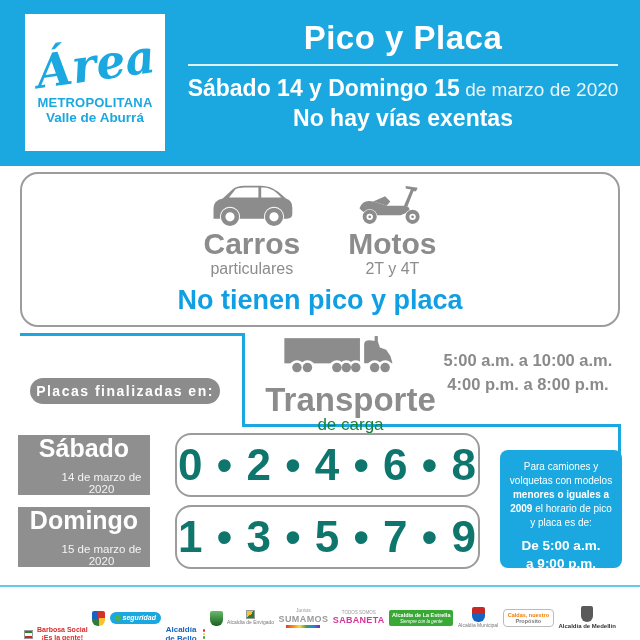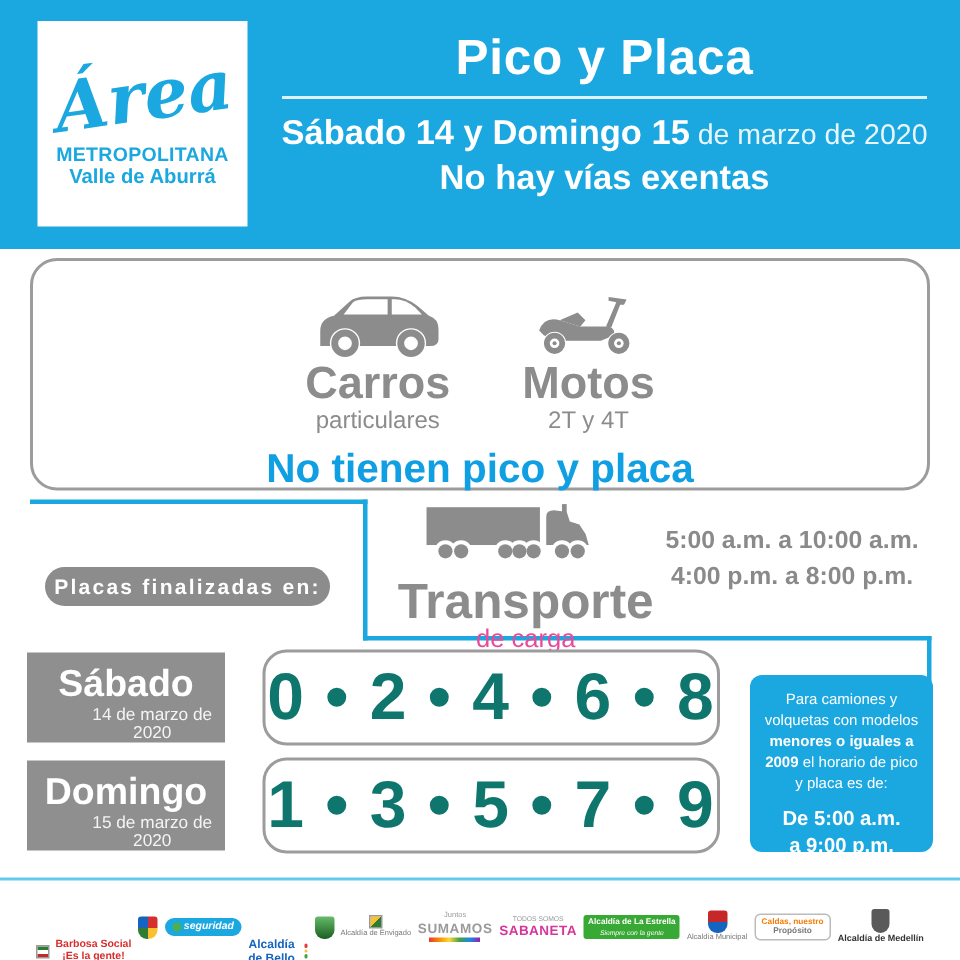--- a/index.html
+++ b/index.html
@@ -18,46 +18,46 @@
   .header-right { position:absolute; left:166px; right:0; top:0; height:166px; text-align:center; color:#fff; }
   .title { margin-top:19px; font-size:33px; font-weight:bold; letter-spacing:.5px; }
   .hdr-divider { margin:7px auto 0 auto; width:430px; height:2px; background:rgba(255,255,255,.85); }
   .sub1 { margin-top:9px; font-size:23px; font-weight:bold; }
   .sub1 .light { font-size:19px; font-weight:normal; color:rgba(255,255,255,.9); }
   .sub2 { margin-top:3px; font-size:23px; font-weight:bold; }
 
   
   .exempt { position:absolute; left:20px; top:172px; width:600px; height:155px; background:#fff;
             border:2px solid #9C9C9C; border-radius:18px; }
-  .exempt-cols { display:flex; justify-content:center; gap:48px; padding-top:17px; }
+  .exempt-cols { display:flex; justify-content:center; gap:48px; padding-top:5px; }
   .veh-col { text-align:center; }
   .veh-icon { height:48px; display:flex; align-items:flex-end; justify-content:center; }
   .veh-label { font-size:30px; font-weight:bold; color:#8C8C8C; line-height:1.1; }
   .veh-sub { font-size:16px; color:#8C8C8C; line-height:1.1; }
   .exempt-msg { text-align:center; font-size:27px; font-weight:bold; color:#119FE3; margin-top:7px; }
 
   
   .cline { position:absolute; background:#1BA7DF; }
   .cline-top    { left:20px;  top:333px; width:225px; height:3px; }
   .cline-vert   { left:242px; top:333px; width:3px;  height:94px; }
   .cline-bottom { left:242px; top:424px; width:379px; height:3px; }
   .cline-drop   { left:618px; top:424px; width:3px;  height:30px; }
 
   .badge { position:absolute; left:30px; top:378px; width:190px; height:26px; background:#8C8C8C;
            border-radius:13px; color:#fff; font-size:14px; font-weight:bold; letter-spacing:1.5px;
            display:flex; align-items:center; justify-content:center; }
   .cargo-center { position:absolute; left:258px; top:335px; width:185px; text-align:center; }
   .cargo-title { font-size:33px; font-weight:bold; color:#8C8C8C; line-height:1; margin-top:2px; }
-  .cargo-sub { font-size:17px; color:#ec4899; line-height:1.1; }
+  .cargo-sub { font-size:17px; color:#15803d; line-height:1.1; }
   .cargo-times { position:absolute; left:430px; top:349px; width:196px; text-align:center;
                  color:#8a8a8a; font-weight:bold; font-size:16.5px; line-height:1.45; }
 
   
   .day-box { position:absolute; left:18px; width:132px; height:60px; background:#8F8F8F; color:#fff;
-             text-align:center; display:flex; flex-direction:column; justify-content:flex-end; }
+             text-align:center; display:flex; flex-direction:column; justify-content:space-between; }
   .day-box.sab { top:435px; } .day-box.dom { top:507px; }
   .day-name { font-size:25px; font-weight:bold; line-height:1.1; }
   .day-date { font-size:11.5px; color:rgba(255,255,255,.9); margin-top:1px;padding-left:35px; }
   .plate-box { position:absolute; left:175px; width:305px; height:64px; background:#fff;
                border:2.5px solid #9C9C9C; border-radius:16px; display:flex; align-items:center; justify-content:center; }
   .plate-box.even { top:433px; } .plate-box.odd { top:505px; }
   .plate-numbers { font-size:44px; font-weight:bold; color:#0f766e; letter-spacing:1px; white-space:nowrap; }
 
   .info-box { position:absolute; left:500px; top:450px; width:122px; height:118px; background:#1BA7DF;
               border-radius:8px; color:#fff; text-align:center; padding:10px 7px; }

